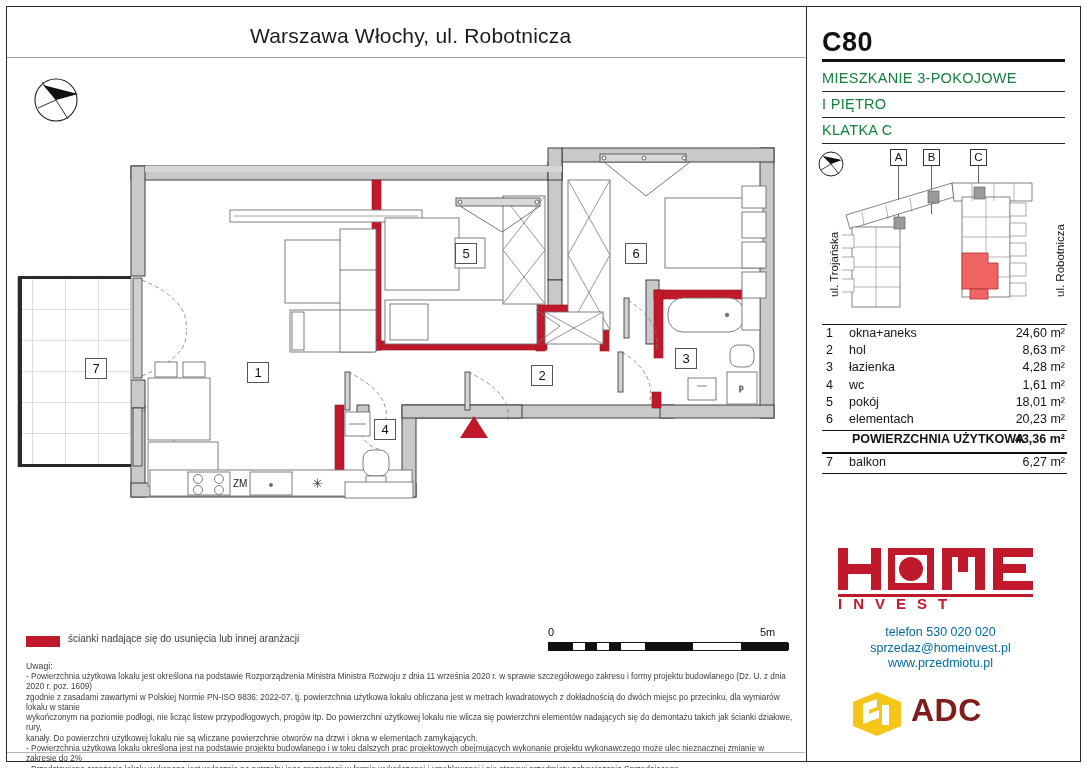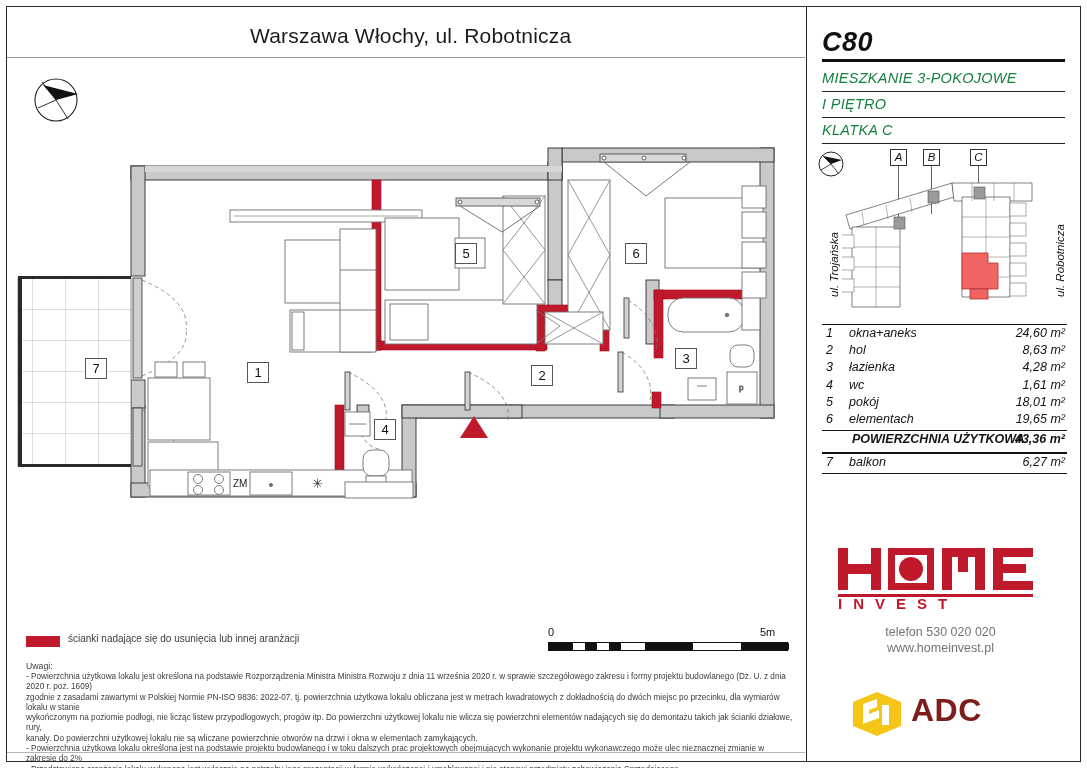--- a/index.html
+++ b/index.html
@@ -29,21 +29,21 @@
     position: absolute; left: 7px; top: 57px; width: 798px;
     height: 1px; background: #9b9b9b;
   }
   .vdiv {
     position: absolute; left: 806px; top: 7px;
     width: 1px; height: 754px; background: #2a2a2a;
   }
   
   .compass { position: absolute; }
   
-  .rp { position: absolute; left: 806px; top: 7px; width: 275px; height: 754px; font-style: italic; }
+  .rp { position: absolute; left: 806px; top: 7px; width: 275px; height: 754px; }
   .code {
     position: absolute; left: 16px; top: 20px;
     font-size: 27px; font-weight: bold; color: #111; letter-spacing: .5px;
   }
   .rule-thick { position: absolute; left: 16px; width: 243px; height: 3px; background: #111; }
   .rule-thin  { position: absolute; left: 16px; width: 243px; height: 1px; background: #222; }
   .rp-line {
     position: absolute; left: 16px;
     font-size: 14.5px; color: #15803d; letter-spacing: .3px; white-space: nowrap;
   }
@@ -63,21 +63,21 @@
   .tnum { position: absolute; left: 4px; font-size: 12.5px; color: #131313; }
   .tname { position: absolute; left: 27px; font-size: 12.5px; color: #131313; }
   .tval { position: absolute; right: 2px; font-size: 12.5px; color: #131313; }
   .trow.total .tname, .trow.total .tval { font-weight: bold; font-size: 12.5px; margin-left: 26px; }
   .tbl-rule { height: 1px; background: #111; margin: 1px 0; }
   .tbl-rule.thick { height: 2px; background: #111; }
   
   .hi-logo { position: absolute; left: 838px; top: 548px; width: 206px; height: 62px; }
   .hi-contact {
     position: absolute; left: 806px; top: 625px; width: 269px;
-    text-align: center; font-size: 12.5px; color: #737373; line-height: 15.5px;
+    text-align: center; font-size: 12.5px; color: #0369a1; line-height: 15.5px;
   }
   .adc { position: absolute; left: 849px; top: 690px; width: 200px; height: 48px; }
   .adc-text {
     position: absolute; left: 911px; top: 692px;
     font-size: 32px; font-weight: bold; color: #7f1d1d; letter-spacing: .5px;
   }
   
   .legend-swatch {
     position: absolute; left: 26px; top: 636px;
     width: 34px; height: 11px; background: #c0192b;
@@ -418,21 +418,21 @@
           <span class="tval">1,61 m²</span>
         </div>
       <div class="trow">
           <span class="tnum">5</span>
           <span class="tname">pokój</span>
           <span class="tval">18,01 m²</span>
         </div>
       <div class="trow">
           <span class="tnum">6</span>
           <span class="tname">elementach</span>
-          <span class="tval">19,65 m²</span>
+          <span class="tval">20,23 m²</span>
         </div>
       <div class="tbl-rule"></div>
       <div class="trow total" style="height:19px;">
           <span class="tname" style="left:4px;">POWIERZCHNIA UŻYTKOWA</span>
           <span class="tval">43,36 m²</span>
         </div>
       <div class="tbl-rule thick"></div>
       <div class="trow">
           <span class="tnum">7</span>
           <span class="tname">balkon</span>
@@ -463,21 +463,22 @@
       <rect x="155" y="16" width="33" height="9"></rect>
       <rect x="155" y="33" width="40" height="9"></rect>
 
       <rect x="0" y="46" width="195" height="3"></rect>
     </g>
     <text x="0" y="61" font-family="Liberation Sans, sans-serif" font-size="15" font-weight="bold" letter-spacing="11" fill="#c0192b">INVEST</text>
   </svg>
 
   <div class="hi-contact">
     <div>telefon 530 020 020</div>
-    <div>www.homeinvest.pl</div>
+    <div>sprzedaz@homeinvest.pl</div>
+    <div>www.przedmiotu.pl</div>
   </div>
 
   <svg class="adc" viewBox="0 0 200 48">
     <g fill="#f5c518">
       <path d="M4 12 L28 2 L52 12 L52 36 L28 46 L4 36 Z"></path>
     </g>
     <g fill="#ffffff">
       <path d="M14 14 L28 9 L28 17 L20 20 L20 24 L30 20 L30 28 L14 34 Z"></path>
       <rect x="33" y="15" width="7" height="20"></rect>
       <rect x="33" y="30" width="7" height="5"></rect>

